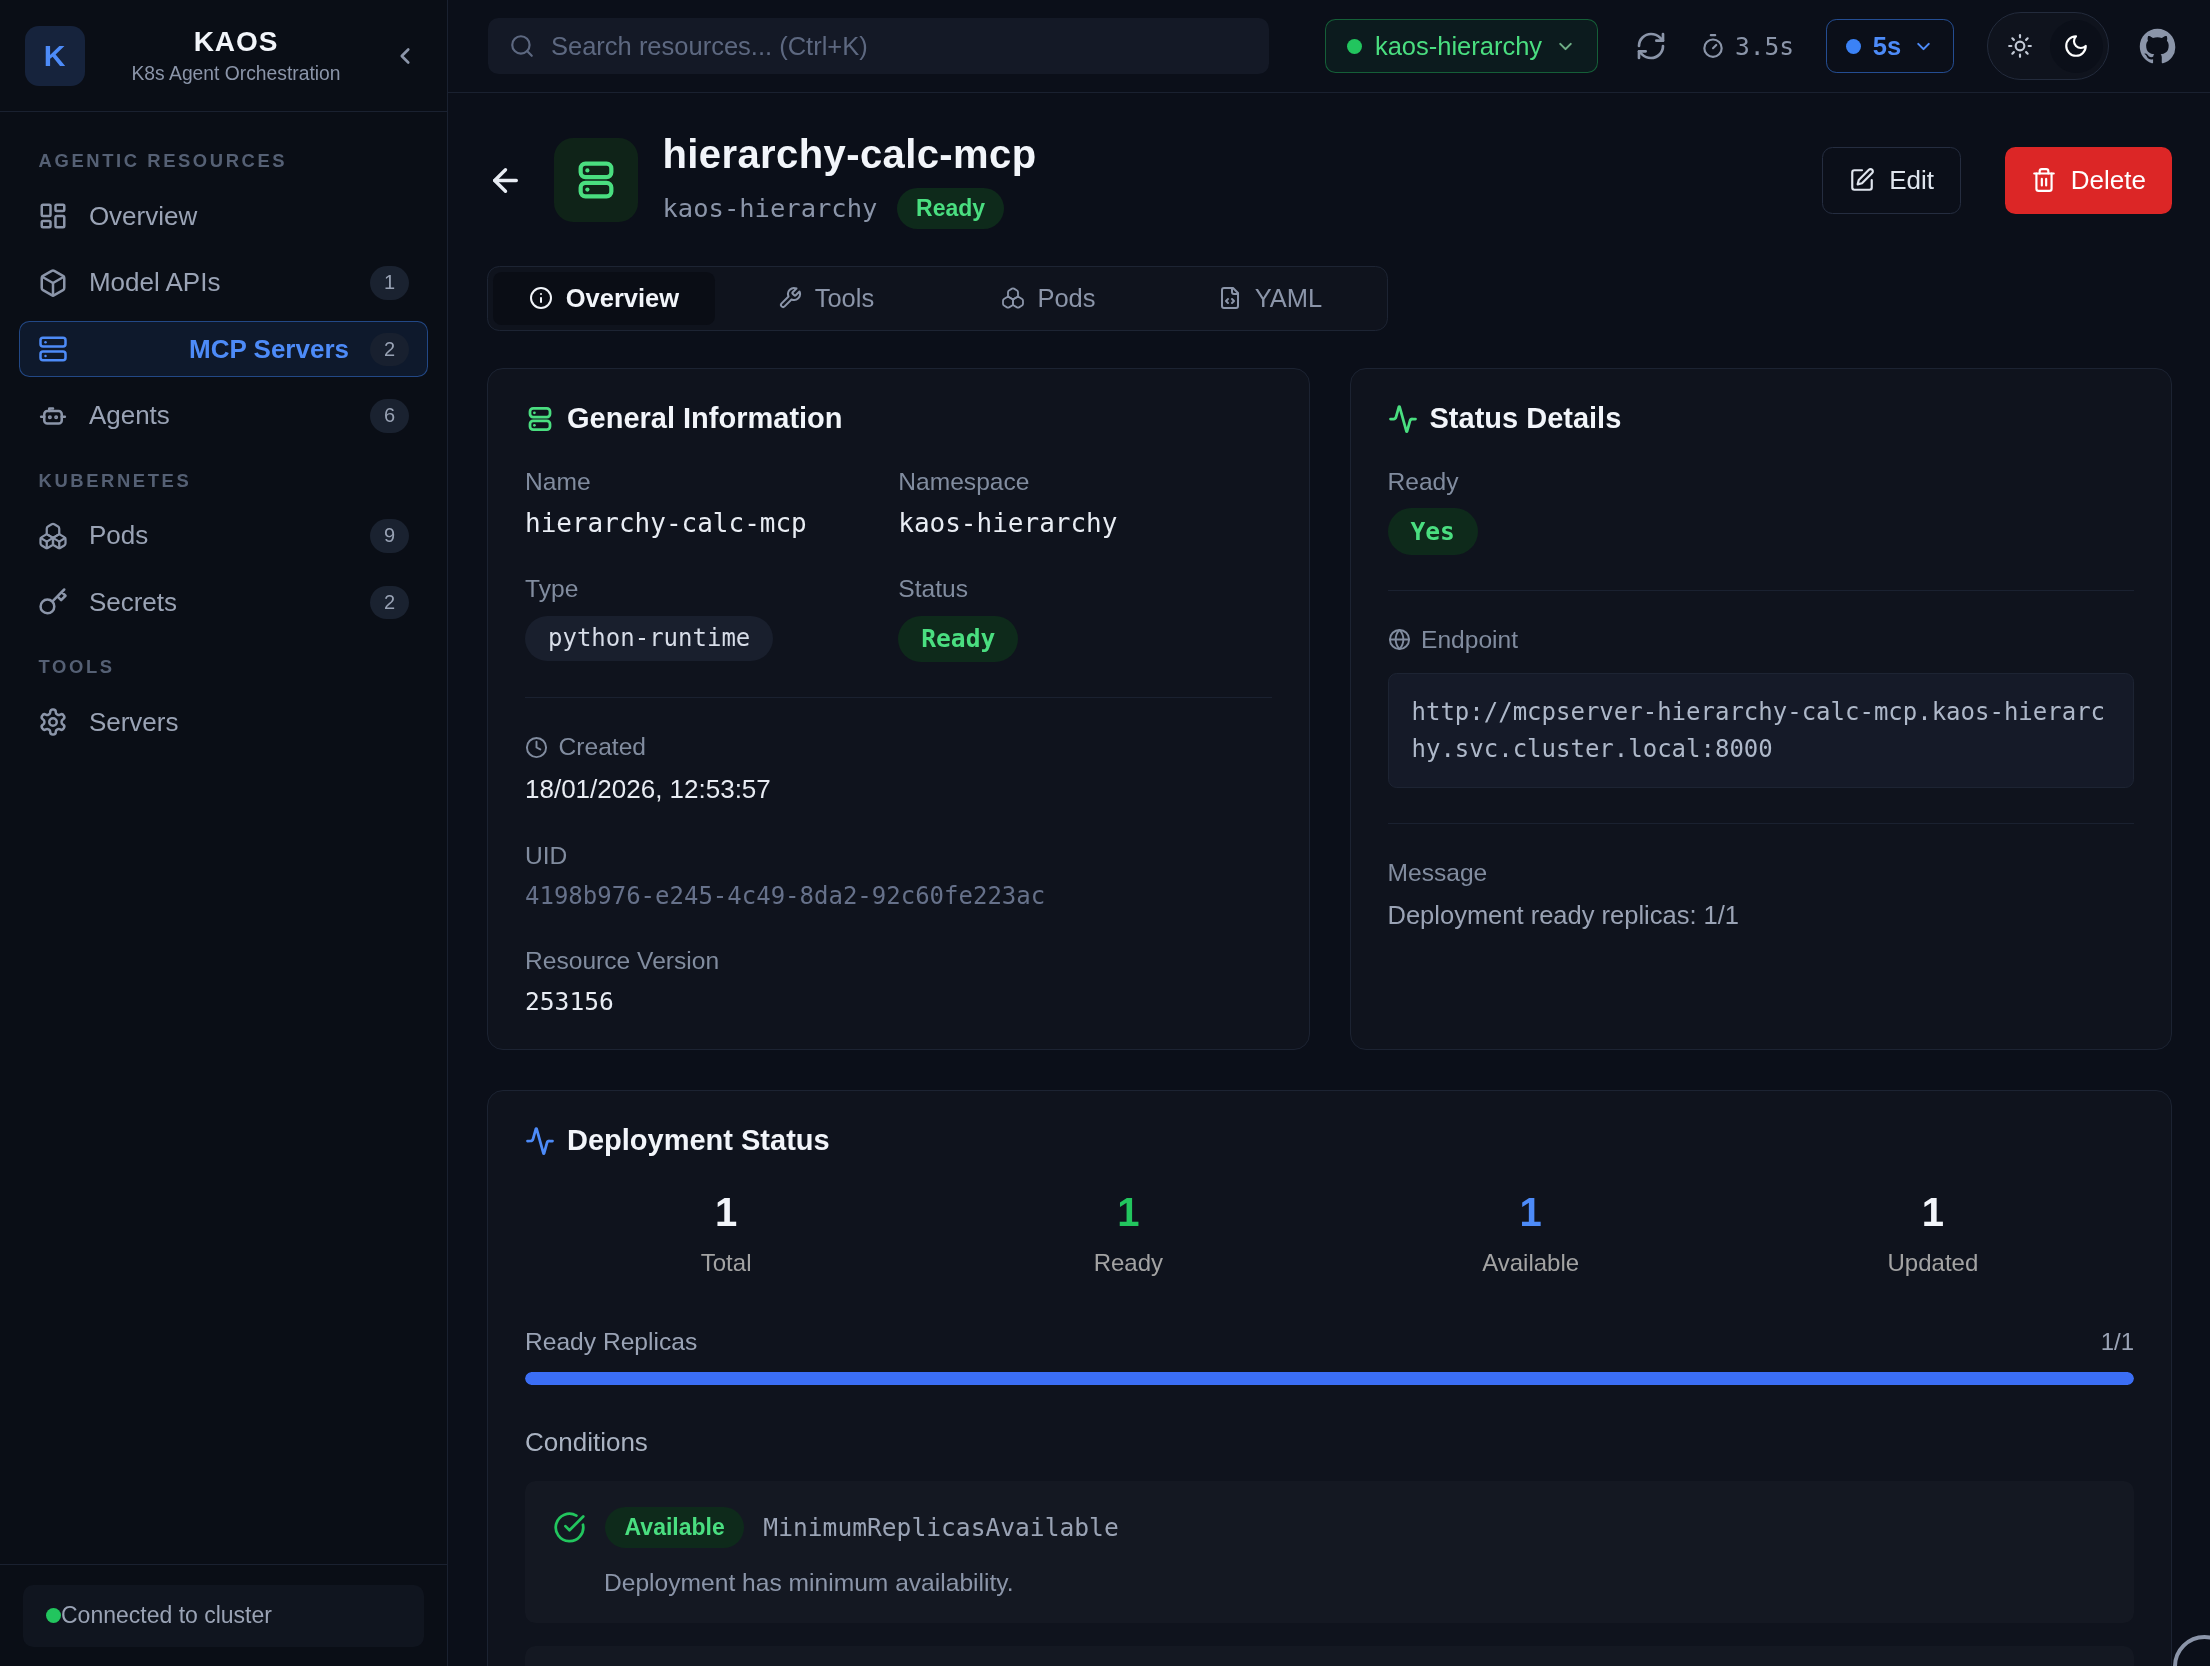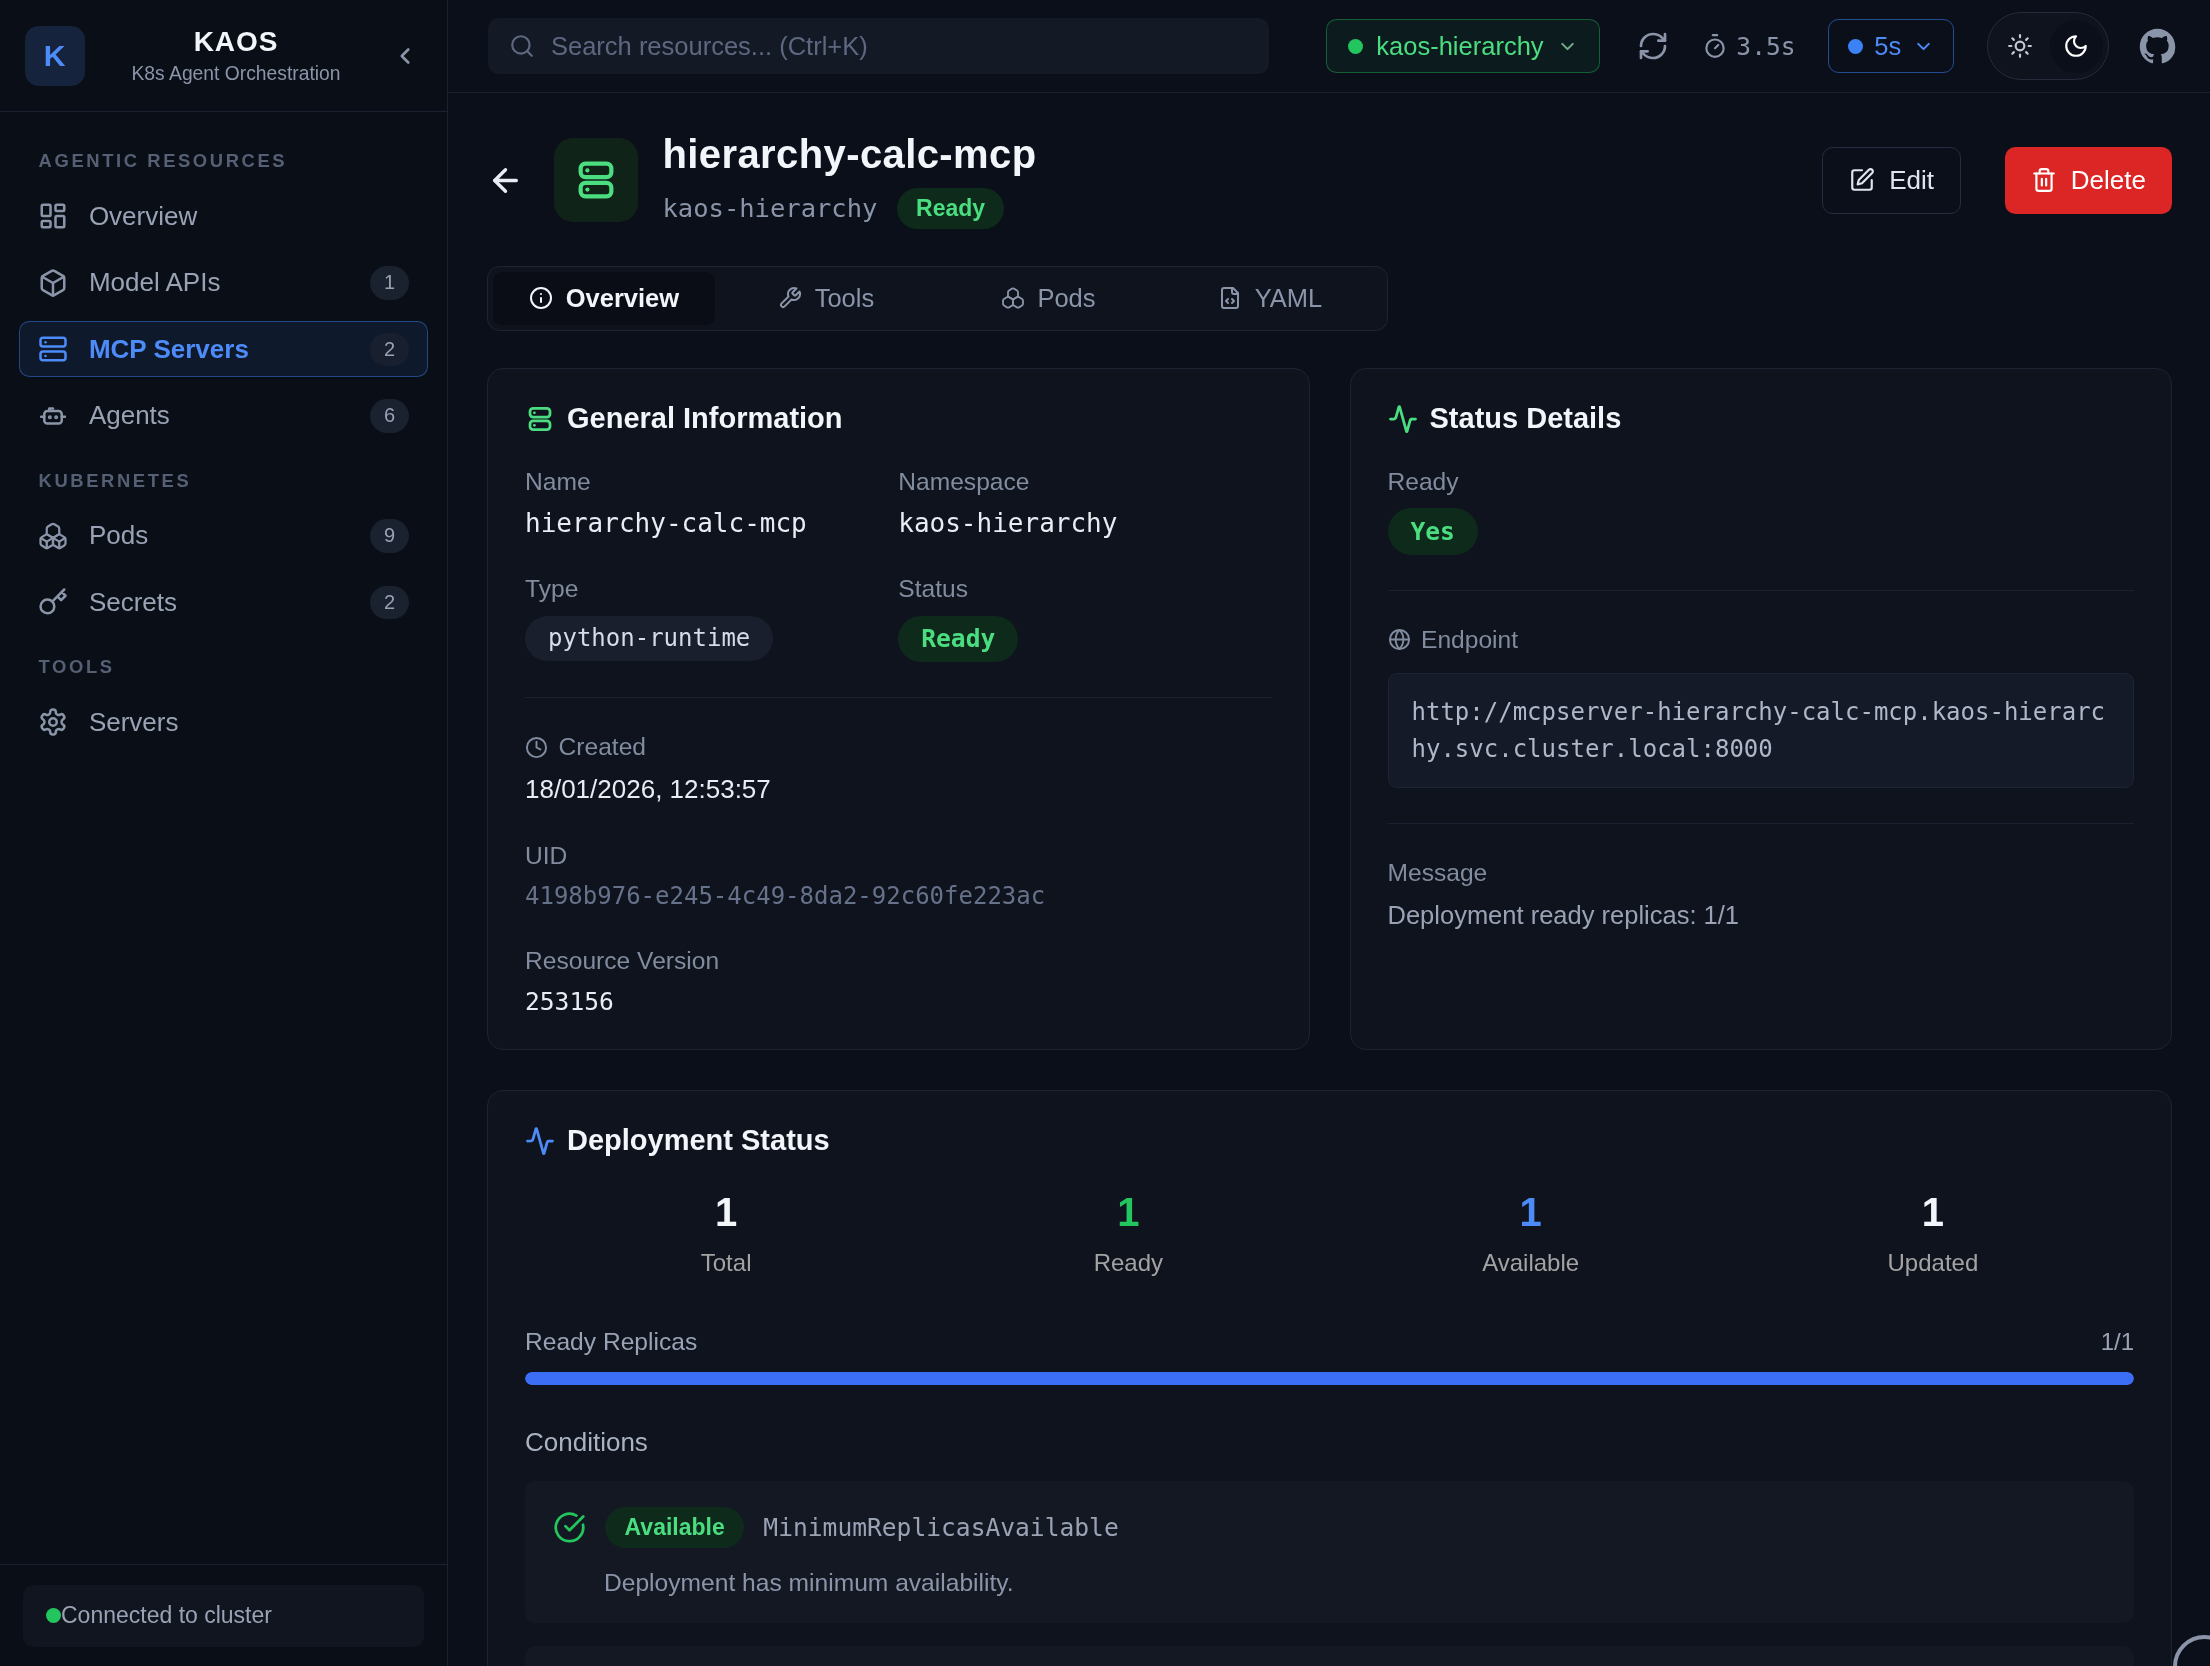--- a/index.html
+++ b/index.html
@@ -32,21 +32,21 @@
   .nav-section-label { font-size:18.4px; letter-spacing:2.6px; color:#556074;
     margin:26px 19.3px 16px; font-weight:bold; }
   .nav-item { height:56px; border-radius:10.5px; display:flex; align-items:center;
     gap:21px; padding:0 17.6px; margin-bottom:10.5px; color:#9aa3b5; cursor:pointer;
     border:1.8px solid transparent; }
   .nav-item .nav-ic { width:30px; height:30px; color:#8b95a9; }
   .nav-label { font-size:26px; flex:1; }
   .nav-badge { background:#1a2230; color:#98a2b4; font-size:20px;
     padding:5.3px 14px; border-radius:877px; }
   .nav-item.active { background:rgba(59,130,246,.10); border-color:rgba(59,130,246,.45); }
-  .nav-item.active .nav-label { color:#4d8bf8; font-weight:bold; }
+  .nav-item.active .nav-label { color:#4d8bf8; font-weight:bold;text-align:right; }
   .nav-item.active .nav-ic { color:#4d8bf8; }
   .nav-item.active .nav-badge { background:#18202f; }
 
   .sidebar-footer { border-top:1.8px solid #1a2130; padding:19.3px 23px; }
   .conn-pill { background:#10151f; border-radius:10.5px; padding:17.6px 23px;
     display:flex; align-items:center; gap:0; }
   .dot { width:15px; height:15px; border-radius:50%; }
   .dot-green { background:#22c55e; }
   .dot-blue  { background:#3b82f6; }
   .conn-text { font-size:23px; color:#9aa3b5; }
@@ -67,21 +67,21 @@
     padding:0 21px; cursor:pointer; }
   .ns-select .ns-label { color:#4ade80; font-size:25.5px; }
   .ns-select svg { color:#6fae86; }
   .icon-btn { background:none; border:none; color:#8b95a9; cursor:pointer; padding:0; }
   .refresh-btn { margin-left:37px; }
   .loadtime { display:flex; align-items:center; gap:8.8px; color:#8b95a9;
     margin-left:33px; }
   .loadtime-text { font-size:24.6px; font-family:"DejaVu Sans Mono", monospace; }
   .interval-select { height:54px; border-radius:10.5px; border:1.8px solid rgba(59,130,246,.55);
     display:flex; align-items:center; gap:11.4px; padding:0 19.3px; margin-left:32px; cursor:pointer; }
-  .interval-select .interval-label { color:#4d8bf8; font-size:25.5px; font-weight:normal; }
+  .interval-select .interval-label { color:#4d8bf8; font-size:25.5px; font-weight:bold; }
   .interval-select svg { color:#4d8bf8; }
   .theme-toggle { height:68px; border:1.8px solid #232b3c; border-radius:877px;
     background:rgba(255,255,255,.02); display:flex; align-items:center; gap:3.5px;
     padding:5.3px; margin-left:33px; }
   .theme-seg { width:53px; height:53px; border-radius:50%; display:flex;
     align-items:center; justify-content:center; color:#c3cad6; cursor:pointer; }
   .theme-seg.active { background:#0b0f19; color:#ffffff; }
   .gh-btn { margin-left:30px; color:#8b95a9; }
 
   

